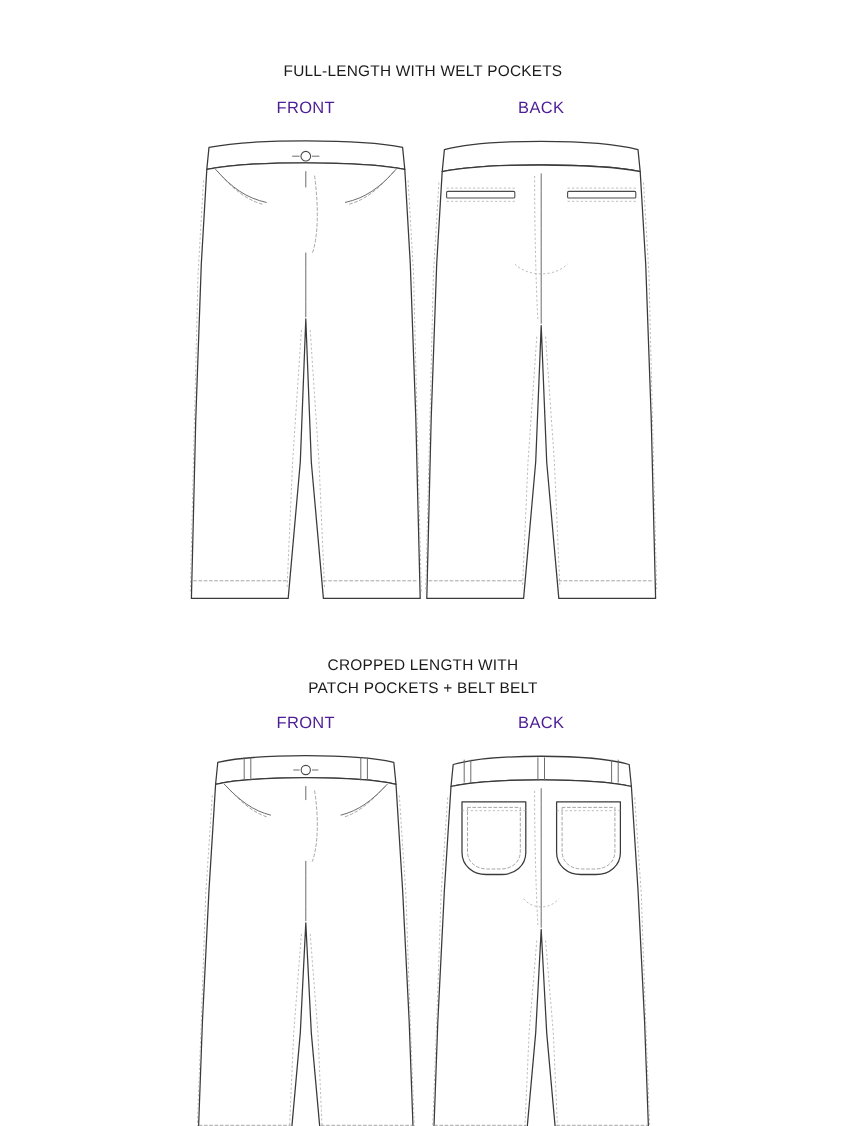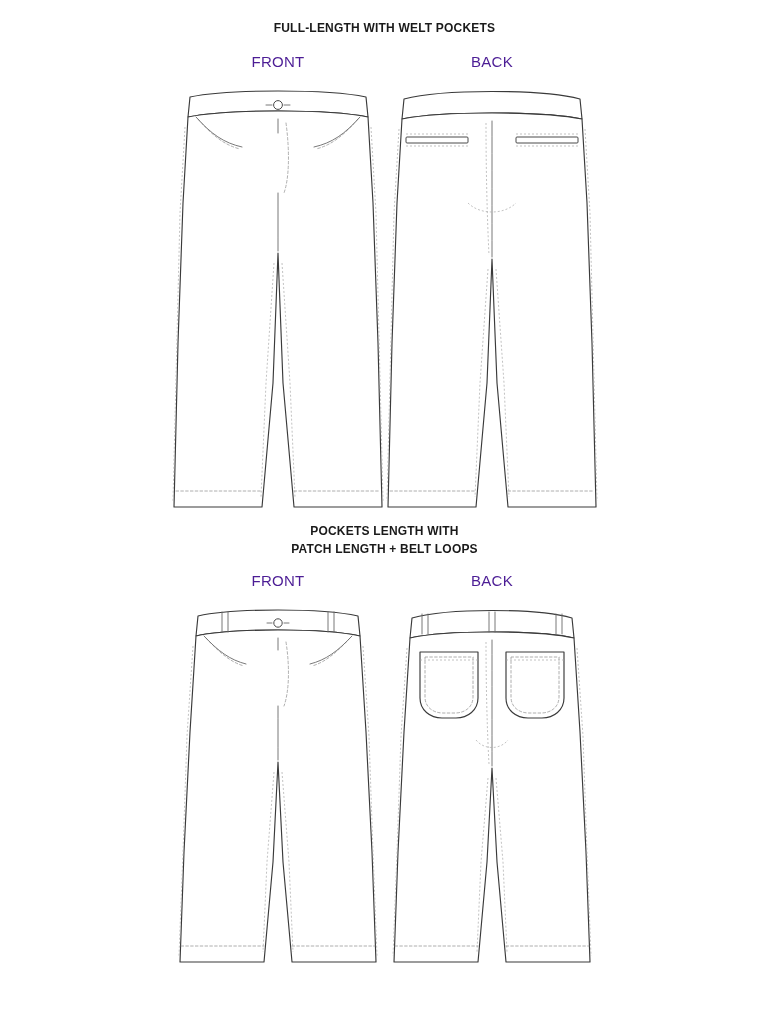--- a/index.html
+++ b/index.html
@@ -19,25 +19,26 @@
     position: relative;
     width: 769px;
     height: 1024px;
   }
   .variant {
     position: relative;
     width: 769px;
   }
   .variant-title {
     text-align: center;
-    font-size: 12px;
+    font-size: 14px;
     letter-spacing: 0.2px;
     color: #1a1a1a;
     line-height: 1.45;
-    font-weight: 700;
+    font-weight: 400;
+    margin-top: 34px;
   }
   .variant-title .line {
     display: block;
   }
   .view-labels {
     position: relative;
     height: 22px;
   }
   .view-label {
     position: absolute;
@@ -202,22 +203,22 @@
         <path class="stitch" d="M 8 408 L 94 408"></path>
         <path class="stitch" d="M 126 408 L 212 408"></path>
       </svg>
 
     </div>
   </div>
 
   <div class="variant" style="padding-top:18px;">
 
     <div class="variant-title">
-      <span class="line">POCKETS LENGTH WITH</span>
-      <span class="line">PATCH LENGTH + BELT LOOPS</span>
+      <span class="line">CROPPED LENGTH WITH</span>
+      <span class="line">PATCH POCKETS + BELT BELT</span>
     </div>
 
     <div class="view-labels" style="margin-top:14px;">
       <span class="view-label" style="left:278px;">FRONT</span>
       <span class="view-label" style="left:492px;">BACK</span>
     </div>
 
     <div class="figures" style="height:390px;">
 
       <svg class="flat" width="200" height="380" viewBox="0 0 200 380" style="position:absolute; left:178px; top:8px;">

